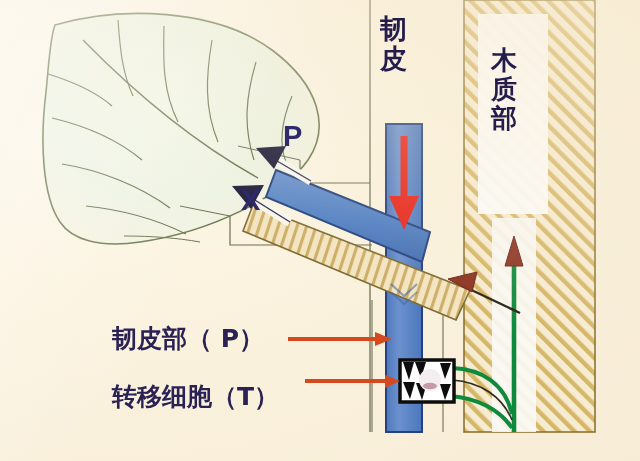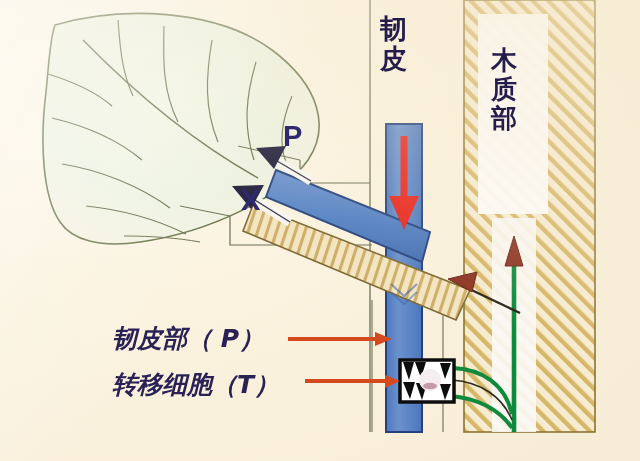--- a/index.html
+++ b/index.html
@@ -57,21 +57,20 @@
     font-family: "Liberation Sans", sans-serif;
     font-weight: 700;
     color: #2f2a6d;
   }
   .leader-label {
     position: absolute;
     font-family: "DejaVu Sans", "Liberation Sans", sans-serif;
     font-weight: 700;
     color: #2a2255;
     white-space: nowrap;
-    font-style: italic;
   }
 </style>
 </head>
 <body>
 
 <div id="canvas">
 
   <div id="paper-bg"></div>
 
   <svg id="vector-layer" width="640" height="461" viewBox="0 0 640 461">
@@ -225,15 +224,15 @@
     <span>质</span>
     <span>部</span>
   </div>
 
   <div class="txt latin-tag" style="left:283px; top:122px; font-size:29px;">P</div>
 
   <div class="txt latin-tag" style="left:241px; top:186px; font-size:29px;">X</div>
 
   <div class="leader-label" style="left:112px; top:322px; font-size:25px;">韧皮部（ P）</div>
 
-  <div class="leader-label" style="left:112px; top:368px; font-size:25px;">转移细胞（T）</div>
+  <div class="leader-label" style="left:112px; top:380px; font-size:25px;">转移细胞（T）</div>
 
 </div>
 
 </body></html>

